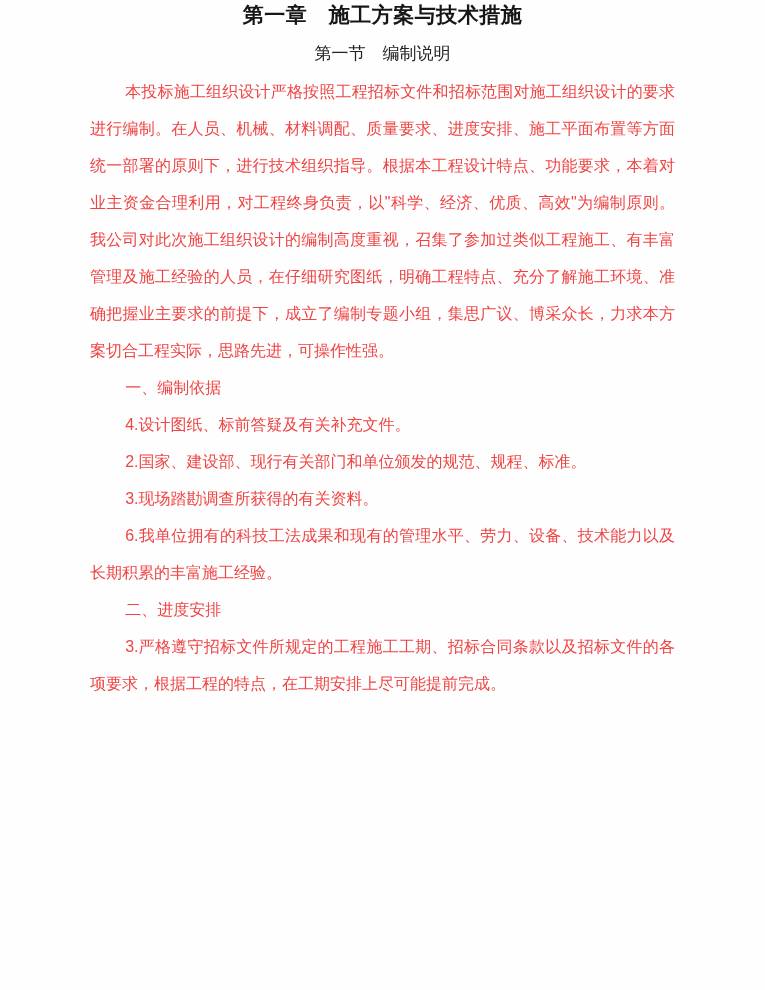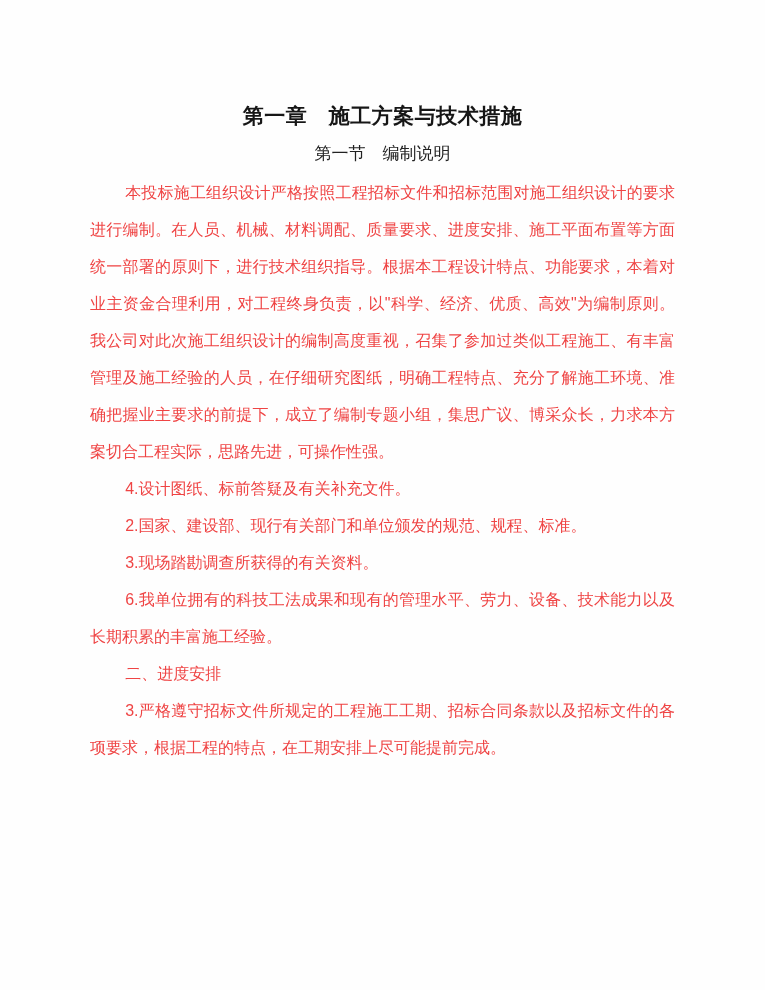--- a/index.html
+++ b/index.html
@@ -7,21 +7,20 @@
     padding: 0;
     background: #ffffff;
   }
   .page {
     position: relative;
     width: 765px;
     height: 990px;
     background: #fefefe;
     overflow: hidden;
     box-sizing: border-box;
-    padding-top: 101px;
     font-family: "Liberation Sans", sans-serif;
     color: #1f1f1f;
     -webkit-font-smoothing: antialiased;
   }
   .chapter-title {
     margin: 0;
     width: 585px;
     margin-left: 90px;
     text-align: center;
     font-size: 21px;
@@ -31,21 +30,20 @@
     color: #161616;
   }
   .section-title {
     margin: 11px 0 0 90px;
     width: 585px;
     text-align: center;
     font-size: 17px;
     line-height: 26px;
     font-weight: 500;
     color: #222222;
-    font-family: Liberation Mono, monospace;
   }
   .doc-body {
     margin: 6px 0 0 90px;
     width: 585px;
   }
   .para {
     margin: 0;
     font-size: 16px;
     line-height: 37px;
     text-align: justify;
@@ -57,20 +55,21 @@
   }
 </style>
 </head>
 <body>
 
 <div class="page">
   <h1 class="chapter-title">第一章　施工方案与技术措施</h1>
   <h2 class="section-title">第一节　编制说明</h2>
   <div class="doc-body">
       <p class="para">本投标施工组织设计严格按照工程招标文件和招标范围对施工组织设计的要求进行编制。在人员、机械、材料调配、质量要求、进度安排、施工平面布置等方面统一部署的原则下，进行技术组织指导。根据本工程设计特点、功能要求，本着对业主资金合理利用，对工程终身负责，以"科学、经济、优质、高效"为编制原则。我公司对此次施工组织设计的编制高度重视，召集了参加过类似工程施工、有丰富管理及施工经验的人员，在仔细研究图纸，明确工程特点、充分了解施工环境、准确把握业主要求的前提下，成立了编制专题小组，集思广议、博采众长，力求本方案切合工程实际，思路先进，可操作性强。</p>
+      <p class="para">一、编制依据</p>
       <p class="para">4.设计图纸、标前答疑及有关补充文件。</p>
       <p class="para">2.国家、建设部、现行有关部门和单位颁发的规范、规程、标准。</p>
       <p class="para">3.现场踏勘调查所获得的有关资料。</p>
       <p class="para">6.我单位拥有的科技工法成果和现有的管理水平、劳力、设备、技术能力以及长期积累的丰富施工经验。</p>
       <p class="para">二、进度安排</p>
       <p class="para">3.严格遵守招标文件所规定的工程施工工期、招标合同条款以及招标文件的各项要求，根据工程的特点，在工期安排上尽可能提前完成。</p>
     </div>
 </div>
 
 </body></html>

